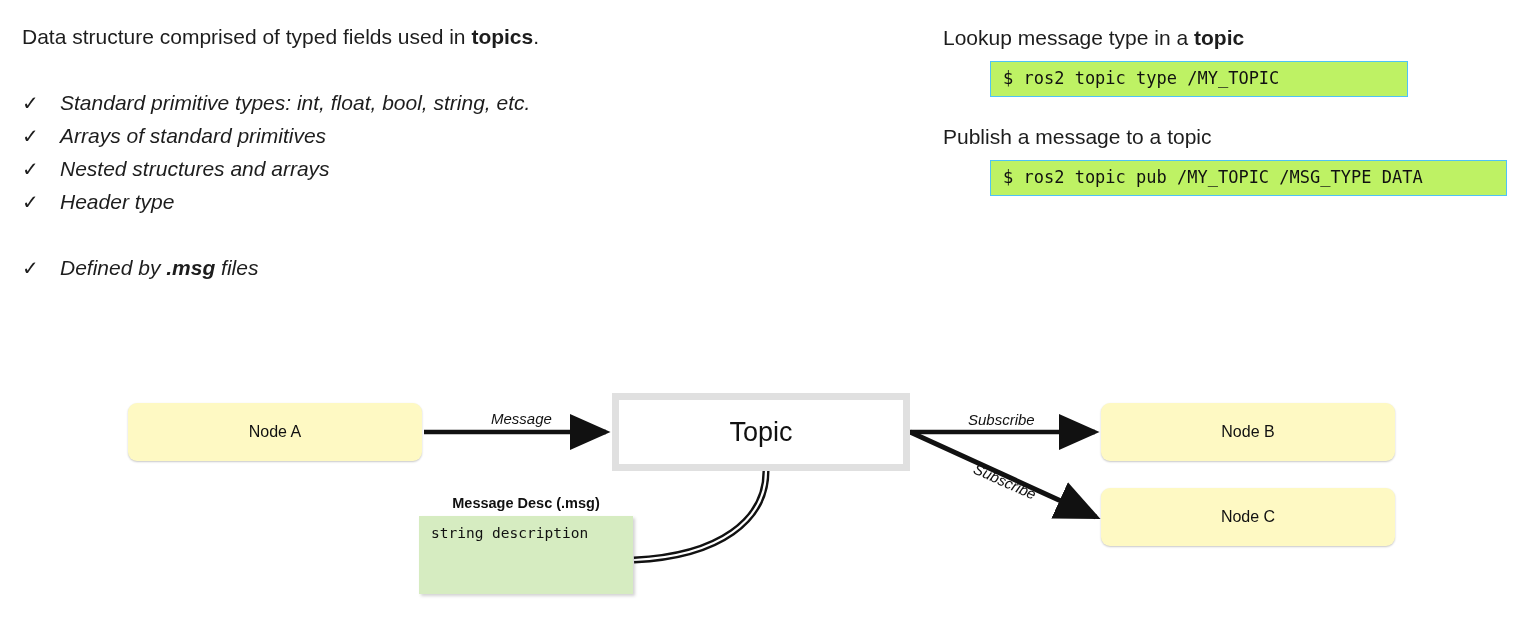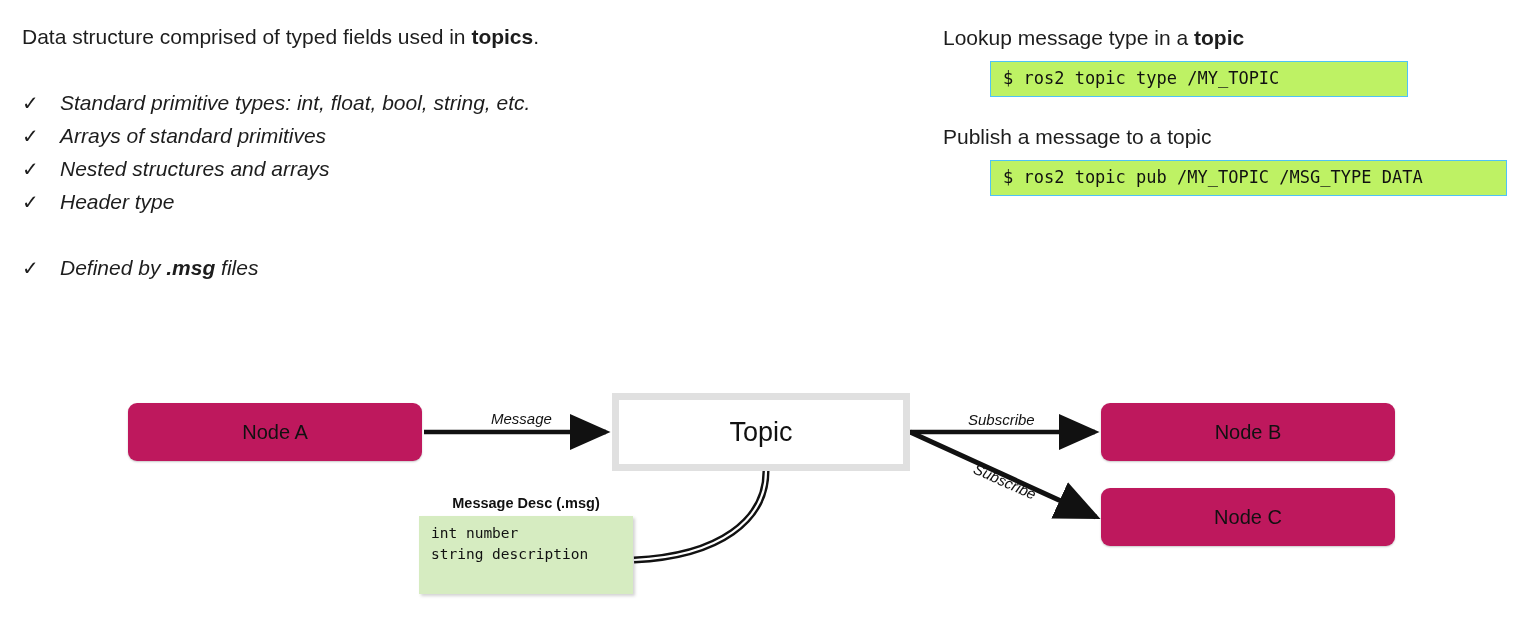--- a/index.html
+++ b/index.html
@@ -99,27 +99,27 @@
   }
   #diagram-svg {
     position: absolute;
     left: 0; top: 0;
     width: 1530px; height: 623px;
     pointer-events: none;
   }
 
   .node-box {
     position: absolute;
-    background: #be185d;
+    background: #fef9c3;
     border-radius: 9px;
     box-shadow: 0 1px 2px rgba(0,0,0,0.22);
     display: flex;
     align-items: center;
     justify-content: center;
-    font-size: 20px;
+    font-size: 16px;
     color: #111111;
   }
   #node-a { left: 128px; top: 403px; width: 294px; height: 58px; }
   #node-b { left: 1101px; top: 403px; width: 294px; height: 58px; }
   #node-c { left: 1101px; top: 488px; width: 294px; height: 58px; }
 
   #topic-box {
     position: absolute;
     left: 612px; top: 393px;
     width: 298px; height: 78px;
@@ -265,17 +265,16 @@
     <span>Node C</span>
   </div>
 
   <div class="edge-label" id="label-publish">Message</div>
   <div class="edge-label" id="label-subscribe-b">Subscribe</div>
   <div class="edge-label" id="label-subscribe-c">Subscribe</div>
 
   <div id="msg-desc-label">Message Desc (.msg)</div>
 
   <div id="msg-desc-box">
-    <div class="msg-line">int number</div>
     <div class="msg-line">string description</div>
   </div>
 
 </div>
 
 </body></html>

